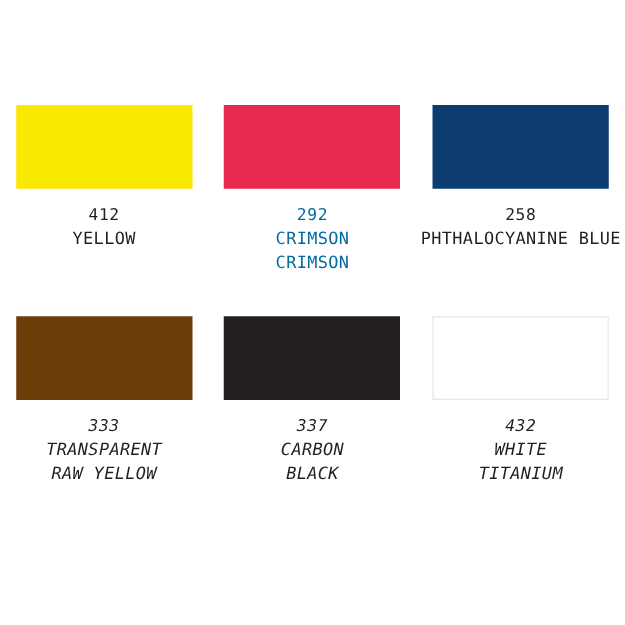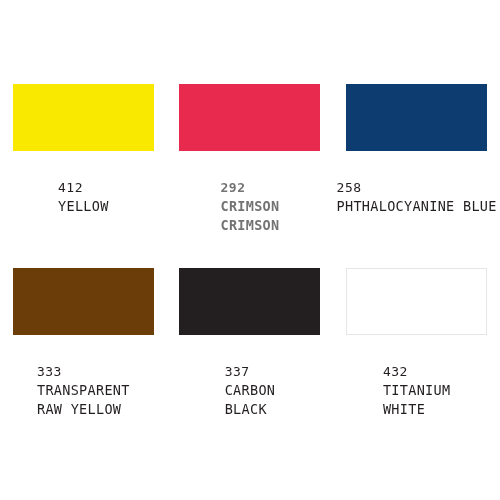--- a/index.html
+++ b/index.html
@@ -21,42 +21,42 @@
     background: #ffffff;
     box-sizing: border-box;
   }
 
   .swatch-row {
     display: flex;
     width: 500px;
   }
 
   .row-top { margin-top: 84px; }
-  .row-bottom { margin-top: 33px; }
+  .row-bottom { margin-top: 33px; font-style: italic; }
 
   .swatch-cell {
     width: 166.66px;
     display: flex;
     flex-direction: column;
     align-items: center;
   }
 
   .color-chip {
     width: 141px;
     height: 67px;
     box-sizing: border-box;
   }
 
   .color-chip.bordered {
     border: 1px solid #e6e6e6;
   }
 
   .swatch-caption {
-    margin-top: 27px;
-    text-align: left;
+    margin-top: 12px;
+    text-align: center;
     color: #231f20;
     line-height: 19px;
   }
 
   .caption-code {
     font-size: 13px;
     letter-spacing: 0.5px;
     white-space: nowrap;
   }
 
@@ -80,21 +80,21 @@
     <div class="swatch-cell">
       <div class="color-chip" id="chip-0" style="background: rgb(249, 232, 0);"></div>
       <div class="swatch-caption" style="color: rgb(35, 31, 32);">
         <div class="caption-code">412</div>
         <div class="caption-name">YELLOW</div>
       </div>
     </div>
 
     <div class="swatch-cell">
       <div class="color-chip" id="chip-1" style="background: rgb(233, 42, 79);"></div>
-      <div class="swatch-caption" style="color: #737373; font-weight: bold;">
+      <div class="swatch-caption" style="color: #0369a1;">
         <div class="caption-code">292</div>
         <div class="caption-name">CRIMSON</div>
         <div class="caption-name">CRIMSON</div>
       </div>
     </div>
 
     <div class="swatch-cell">
       <div class="color-chip" id="chip-2" style="background: rgb(13, 61, 112);"></div>
       <div class="swatch-caption" style="color: rgb(35, 31, 32);">
         <div class="caption-code">258</div>
@@ -121,20 +121,20 @@
         <div class="caption-code">337</div>
         <div class="caption-name">CARBON</div>
         <div class="caption-name">BLACK</div>
       </div>
     </div>
 
     <div class="swatch-cell">
       <div class="color-chip bordered" id="chip-5" style="background: rgb(255, 255, 255);"></div>
       <div class="swatch-caption" style="color: rgb(35, 31, 32);">
         <div class="caption-code">432</div>
+        <div class="caption-name">WHITE</div>
         <div class="caption-name">TITANIUM</div>
-        <div class="caption-name">WHITE</div>
       </div>
     </div>
 
   </div>
 
 </div>
 
 </body></html>

